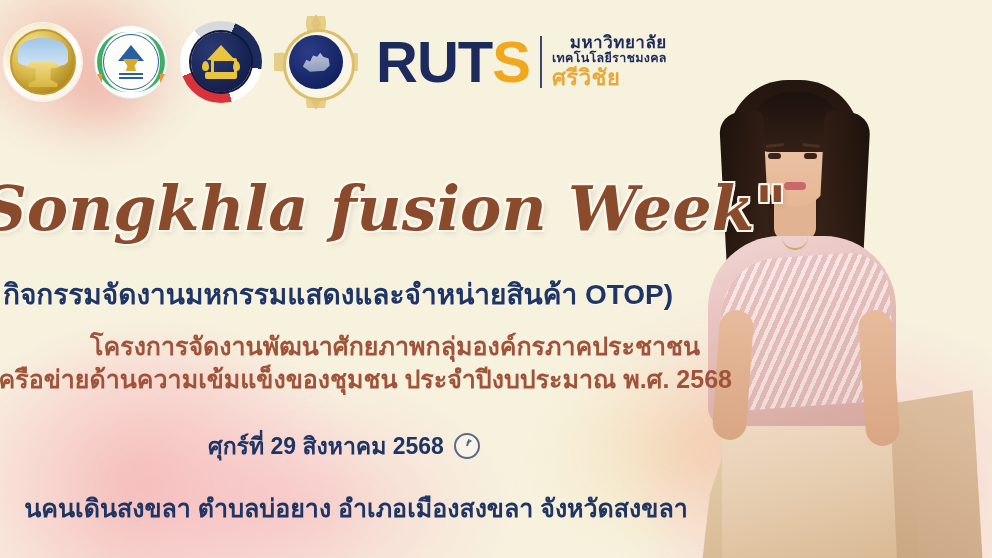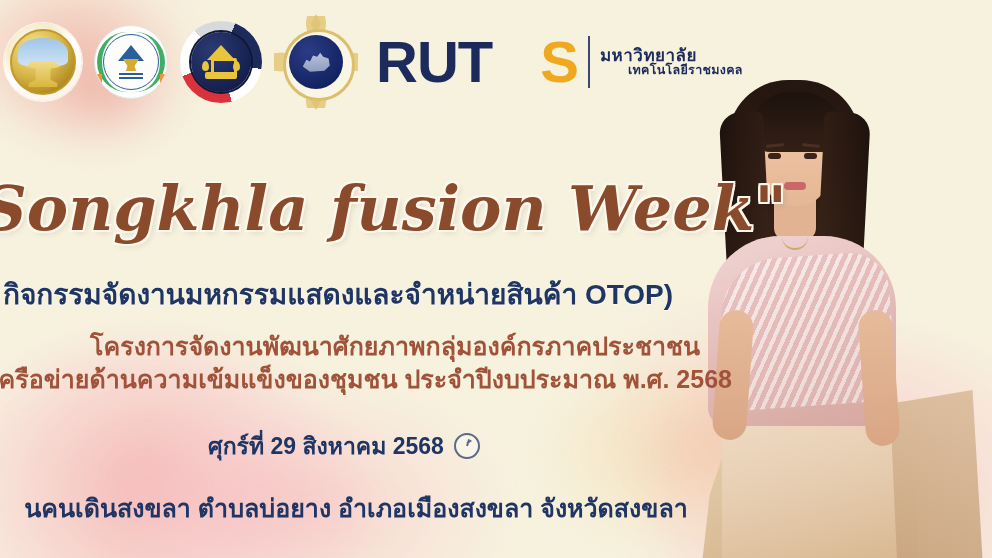--- a/index.html
+++ b/index.html
@@ -223,28 +223,28 @@
     opacity:.9;
   }
 
   
   .ruts{
     display:flex;align-items:center;gap:10px;margin-left:6px;
   }
   .ruts-word{
     font-family:"Liberation Sans",sans-serif;
     font-weight:bold;font-size:58px;letter-spacing:-1px;line-height:.9;
-    display:flex;align-items:center;gap:48px;
+    display:flex;align-items:center;
   }
   .ruts-word .a{color:#1d2a5c;}
   .ruts-word .b{color:#f0a81e;}
   .ruts-div{width:2px;height:52px;background:#1d2a5c;opacity:.85;}
   .ruts-th{line-height:1.05;}
-  .ruts-th .l1{font-size:17px;color:#1d2a5c;font-weight:bold;letter-spacing:.5px;}
-  .ruts-th .l2{font-size:12.5px;color:#1d2a5c;font-weight:bold;letter-spacing:.3px;margin-left:28px;}
+  .ruts-th .l1{font-size:17px;color:#1d2a5c;font-weight:bold;letter-spacing:.5px;text-align:right;}
+  .ruts-th .l2{font-size:12.5px;color:#1d2a5c;font-weight:bold;letter-spacing:.3px;}
   .ruts-th .l3{font-size:22px;color:#e8a93a;font-weight:bold;letter-spacing:.5px;margin-top:1px;}
 
   
   .person{
     position:absolute;right:0;top:60px;width:330px;height:498px;z-index:4;
     pointer-events:none;
   }
   .p-hair-back{
     position:absolute;left:66px;top:20px;width:132px;height:215px;
     background:linear-gradient(#241610,#3a241a);
@@ -468,20 +468,21 @@
 
     <div class="ruts">
       <div class="ruts-word">
         <span class="a">RUT</span>
           <span class="b">S</span>
       </div>
       <div class="ruts-div"></div>
       <div class="ruts-th">
         <div class="l1">มหาวิทยาลัย</div>
         <div class="l2">เทคโนโลยีราชมงคล</div>
+        <div class="l3">ศรีวิชัย</div>
       </div>
     </div>
   </div>
 
   <div class="content">
 
 
     <div class="head-script">Songkhla fusion Week"</div>
 
     <div class="sub-otop">กิจกรรมจัดงานมหกรรมแสดงและจำหน่ายสินค้า OTOP)</div>

